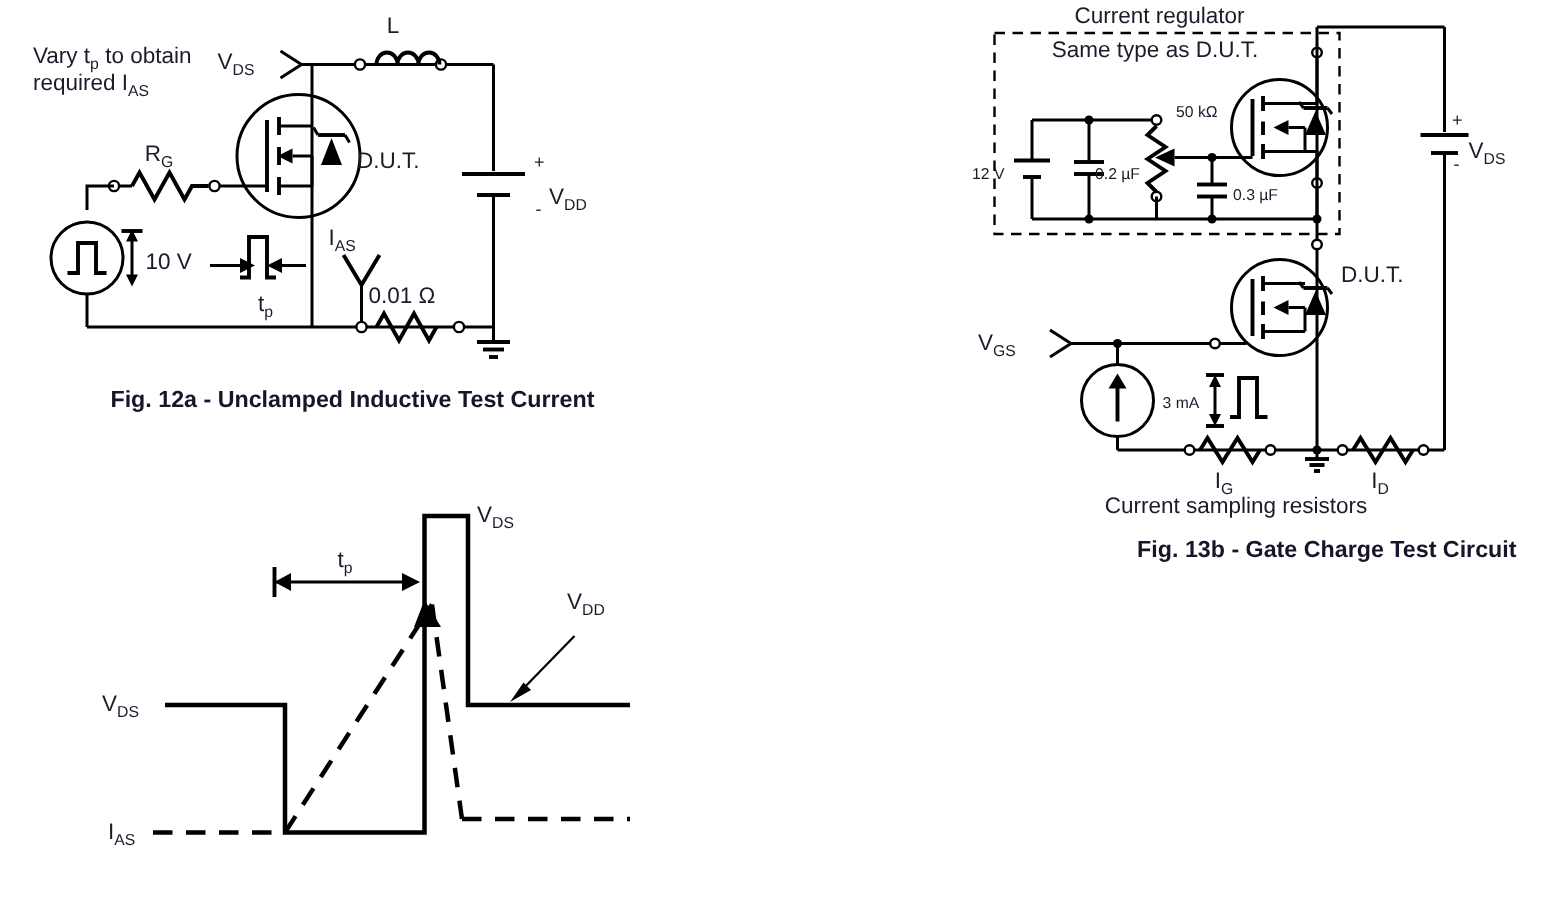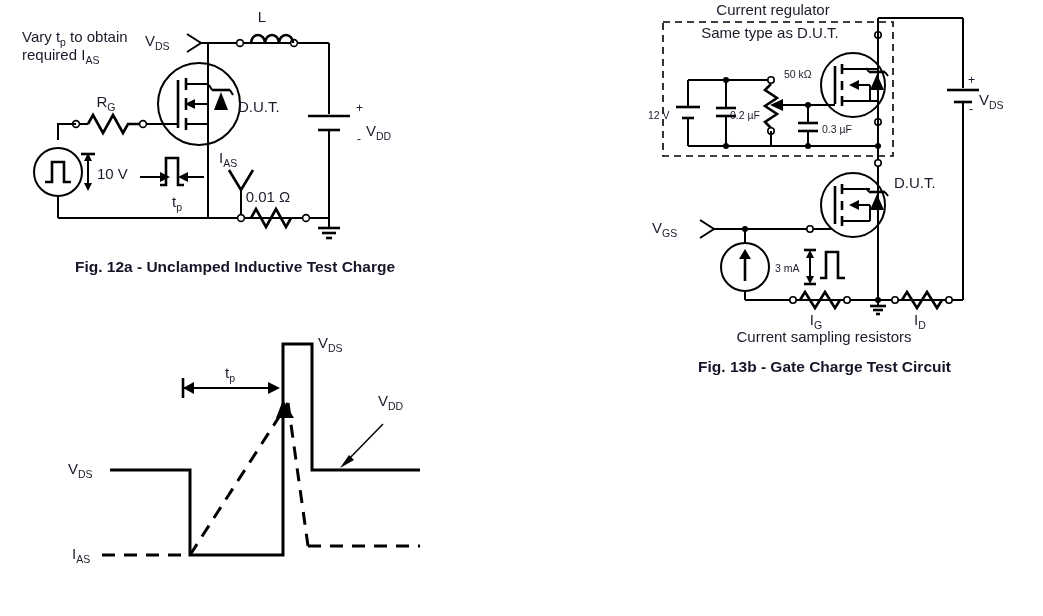--- a/index.html
+++ b/index.html
@@ -20,21 +20,21 @@
   .lbl{font-size:15px;}
   .lbl-sm{font-size:12px;}
   .lbl-xs{font-size:10.5px;}
   .sub{font-size:10.5px;}
   .caption{
     font-size:15.5px;font-weight:bold;color:#16162a;
     text-align:center;white-space:nowrap;
   }
   .cap-abs{position:absolute;}
   #cap12a{left:0;top:258px;width:470px;}
-  #cap13b{left:0;top:358px;width:373px;}
+  #cap13b{left:0;top:358px;width:373px;text-align:right;}
   .wire{stroke:#000;stroke-width:2;fill:none;}
   .wire-th{stroke:#000;stroke-width:2.6;fill:none;}
   .node{fill:#fff;stroke:#000;stroke-width:1.6;}
   .dot{fill:#000;}
   .dash-box{stroke:#000;stroke-width:1.6;fill:none;stroke-dasharray:7 5;}
   .trace{stroke:#000;stroke-width:3;fill:none;}
   .trace-d{stroke:#000;stroke-width:3;fill:none;stroke-dasharray:13 9;}
   .thin{stroke:#000;stroke-width:1.5;fill:none;}
 </style>
 </head>
@@ -147,21 +147,21 @@
   </g>
   <text class="lbl" x="219" y="163"><tspan>I</tspan><tspan class="sub" dy="4">AS</tspan></text>
 
   <g>
     <path class="wire" d="M329,218 L329,228"></path>
     <path class="wire-th" d="M318,228 L340,228"></path>
     <path class="wire-th" d="M322,233 L336,233"></path>
     <path class="wire-th" d="M326,238 L332,238"></path>
   </g>
 </svg>
-<div class="caption cap-abs" id="cap12a">Fig. 12a - Unclamped Inductive Test Charge</div>
+<div class="caption cap-abs" id="cap12a">Fig. 12a - Unclamped Inductive Test Current</div>
 </div>
 
 <div class="fig" id="fig12b">
 <svg width="450" height="300" viewBox="0 0 450 300">
 
   <path class="trace" d="M70,170 L150,170 L150,255 L243,255 L243,44 L272,44 L272,170 L380,170"></path>
 
   <path class="trace-d" d="M62,255 L150,255"></path>
   <path class="trace-d" d="M150,255 L248,103"></path>
   <path class="trace-d" d="M248,103 L268,246"></path>

